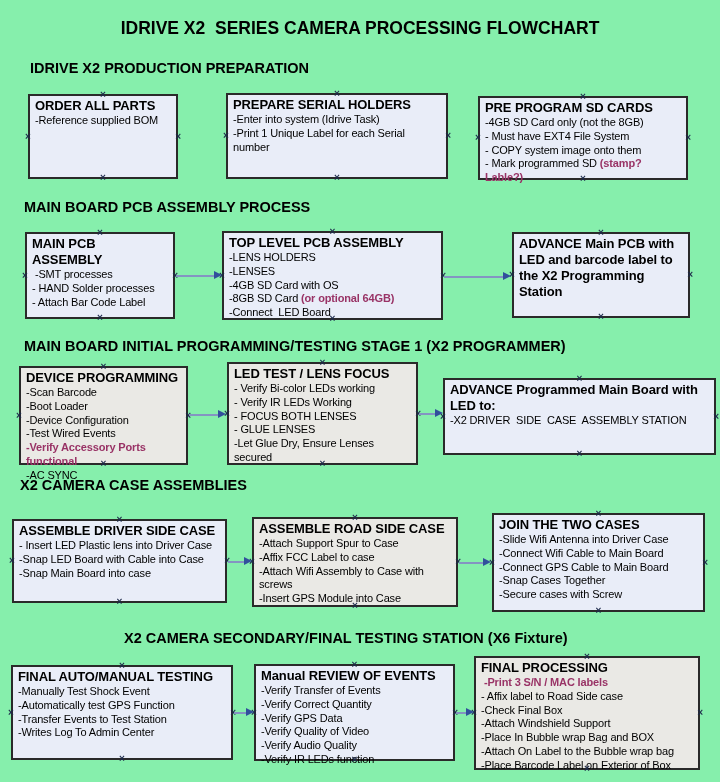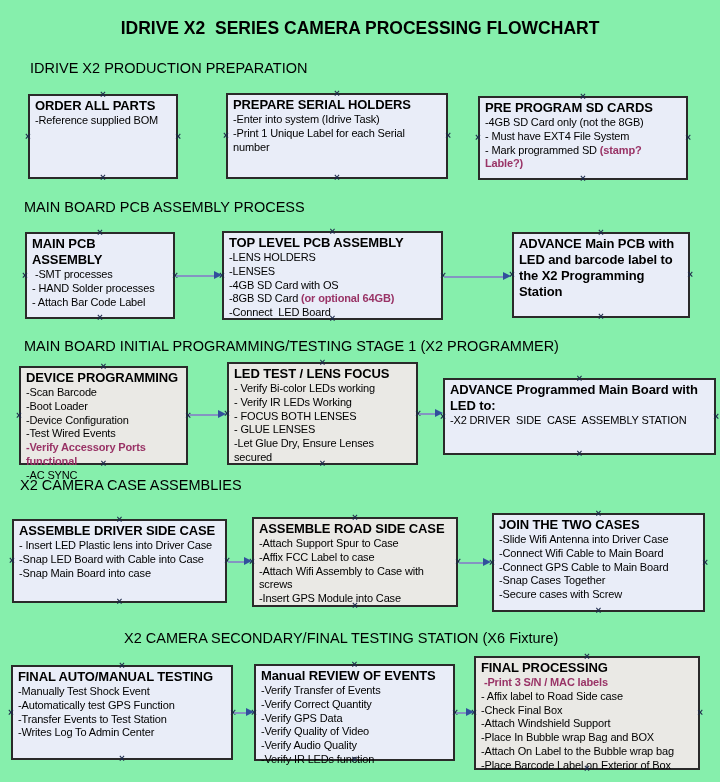--- a/index.html
+++ b/index.html
@@ -1,20 +1,20 @@
 <!DOCTYPE html>
 <html><head>
 <meta charset="utf-8">
 <style>
   html,body{margin:0;padding:0;background:#fff;}
   .canvas{position:relative;width:720px;height:782px;background:#86efac;
           font-family:"Liberation Sans",sans-serif;color:#000;overflow:hidden;}
   .doc-title{position:absolute;left:0;top:18px;width:100%;text-align:center;
              font-size:17.5px;font-weight:bold;white-space:pre-wrap;}
-  .sec-h{position:absolute;font-size:14.5px;font-weight:normal;white-space:pre-wrap;}
+  .sec-h{position:absolute;font-size:14.5px;font-weight:bold;white-space:pre-wrap;}
   .box{position:absolute;box-sizing:border-box;border:2px solid #2a2a2a;padding:2px 5px 3px 5px;}
   .box.blue{background:#e9edf8;}
   .box.gray{background:#eae9e5;}
   .box-title{font-size:13px;font-weight:bold;line-height:16px;white-space:pre-wrap;letter-spacing:-0.1px;}
   .line{font-size:11px;line-height:13.8px;white-space:pre-wrap;letter-spacing:-0.15px;}
   .accent{color:#993366;font-weight:bold;}
   .h{position:absolute;font-size:10px;line-height:6px;color:#1d2a4a;font-weight:bold;}
   .h.t{top:-4px;left:50%;transform:translateX(-50%);}
   .h.b{bottom:-4px;left:50%;transform:translateX(-50%);}
   .h.l{left:-5px;top:50%;transform:translateY(-50%);}
@@ -57,20 +57,21 @@
   </div>
 
   <div class="box blue" style="left:478px;top:96px;width:210px;height:84px">
     <span class="h t">×</span>
       <span class="h b">×</span>
       <span class="h l">×</span>
       <span class="h r">×</span>
     <div class="box-title">PRE PROGRAM SD CARDS</div>
     <div class="line"><span>-4GB SD Card only (not the 8GB)</span><span class="accent"></span></div>
     <div class="line"><span>- Must have EXT4 File System</span><span class="accent"></span></div>
+    <div class="line"><span>- COPY system image onto them</span><span class="accent"></span></div>
     <div class="line"><span>- Mark programmed SD </span><span class="accent">(stamp? Lable?)</span></div>
   </div>
 
   <div class="box blue" style="left:25px;top:232px;width:150px;height:87px">
     <span class="h t">×</span>
       <span class="h b">×</span>
       <span class="h l">×</span>
       <span class="h r">×</span>
     <div class="box-title">MAIN PCB ASSEMBLY</div>
     <div class="line"><span> -SMT processes</span><span class="accent"></span></div>

